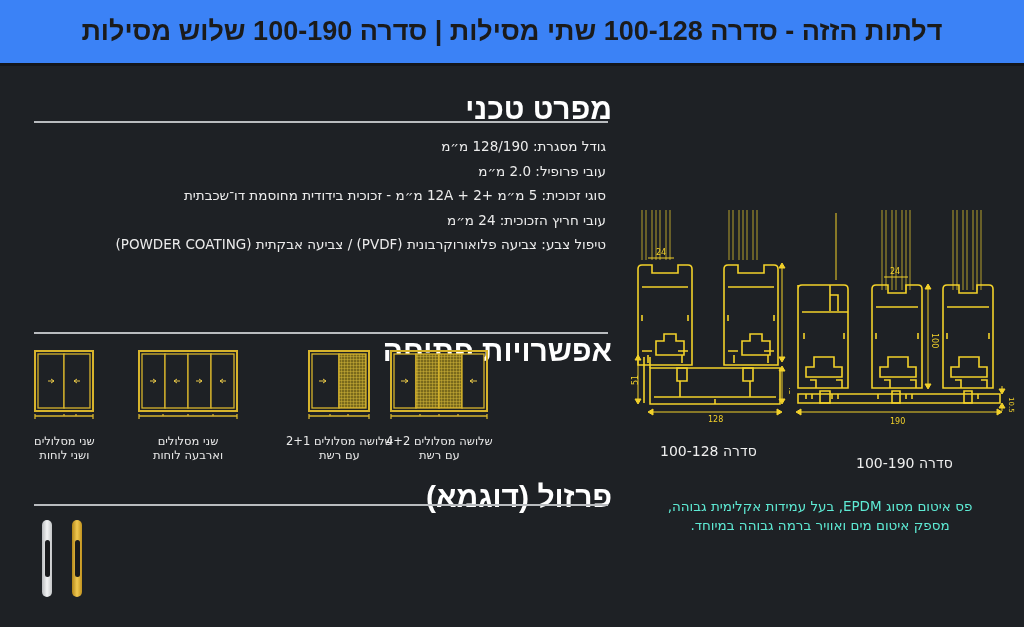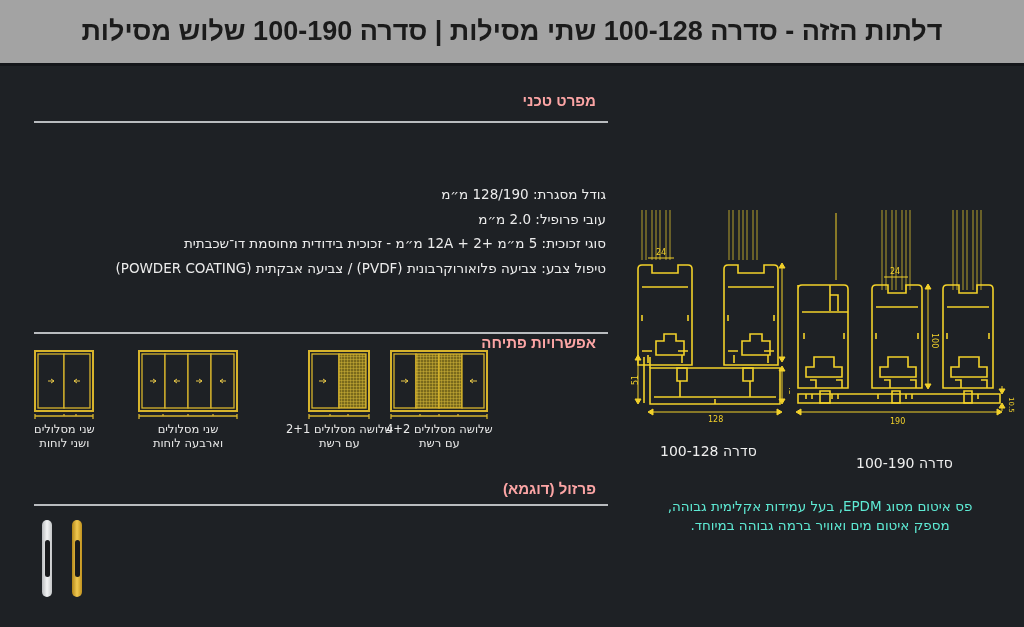--- a/index.html
+++ b/index.html
@@ -5,62 +5,61 @@
   * { box-sizing: border-box; margin: 0; padding: 0; }
   html, body { width: 1024px; height: 627px; overflow: hidden; }
   body {
     background: #1e2125;
     font-family: "DejaVu Sans", "Liberation Sans", sans-serif;
     color: #e9e9e9;
     position: relative;
   }
   .header {
     position: absolute; left: 0; top: 0; width: 1024px; height: 66px;
-    background: #a3a3a3;
+    background: #3b82f6;
     display: flex; align-items: center; justify-content: center;
     border-bottom: 3px solid #14161a;
   }
   .header h1 {
     direction: rtl;
     font-family: "Liberation Sans", sans-serif;
     font-weight: bold;
     font-size: 27px;
     color: #1b1b1b;
     letter-spacing: 0px;
   }
   .section-title {
-    position: absolute; right: 428px;
+    position: absolute; right: 412px;
     direction: rtl;
     font-family: "Liberation Sans", sans-serif;
     font-weight: bold;
-    font-size: 15px;
-    color: #fca5a5;
+    font-size: 30px;
+    color: #ffffff;
   }
   .rule {
     position: absolute; left: 34px; width: 574px; height: 2px;
     background: #b9bcbf;
   }
   .specs {
     position: absolute; right: 418px; top: 134px; width: 560px;
     direction: rtl; text-align: right;
     font-size: 13.5px; line-height: 24.5px;
     color: #ececec;
-    margin-top: 48px;
   }
   .opening-options {
     position: absolute; left: 34px; top: 350px; width: 476px; height: 110px;
   }
   .option {
     position: absolute; top: 0;
     display: flex; flex-direction: column; align-items: center;
   }
   .option .caption {
     direction: rtl; text-align: center;
     font-size: 11.5px; line-height: 14px; color: #eaeaea;
-    margin-top: 0; white-space: nowrap;
+    margin-top: 12px; white-space: nowrap;
   }
   .handles { position: absolute; left: 42px; top: 520px; }
   .handle {
     position: absolute; top: 0; width: 10px; height: 77px; border-radius: 5px;
   }
   .handle .slot {
     position: absolute; left: 2.5px; top: 20px; width: 5px; height: 37px;
     border-radius: 3px; background: #18191c;
   }
   .series-label {
@@ -80,20 +79,21 @@
 <div class="header">
   <h1>דלתות הזזה - סדרה 100-128 שתי מסילות | סדרה 100-190 שלוש מסילות</h1>
 </div>
 
 <div class="section-title" style="top:92px;">מפרט טכני</div>
 <div class="rule" style="top:121px;"></div>
 <div class="specs">
   <div>גודל מסגרת: 128/190 מ״מ</div>
   <div>עובי פרופיל: 2.0 מ״מ</div>
   <div>סוגי זכוכית: 5 מ״מ +12A + 2 מ״מ - זכוכית בידודית מחוסמת דו־שכבתית</div>
+  <div>עובי חריץ הזכוכית: 24 מ״מ</div>
   <div>טיפול צבע: צביעה פלואורוקרבונית (PVDF) / צביעה אבקתית (POWDER COATING)</div>
 </div>
 
 <div class="section-title" style="top:308px;margin-top:26px;">אפשרויות פתיחה</div>
 <div class="rule" style="top:332px;"></div>
 
 <svg width="0" height="0" style="position:absolute">
   <defs>
     <pattern id="mesh" width="3" height="3" patternUnits="userSpaceOnUse">
       <rect width="3" height="3" fill="#7a6a1c"></rect>

